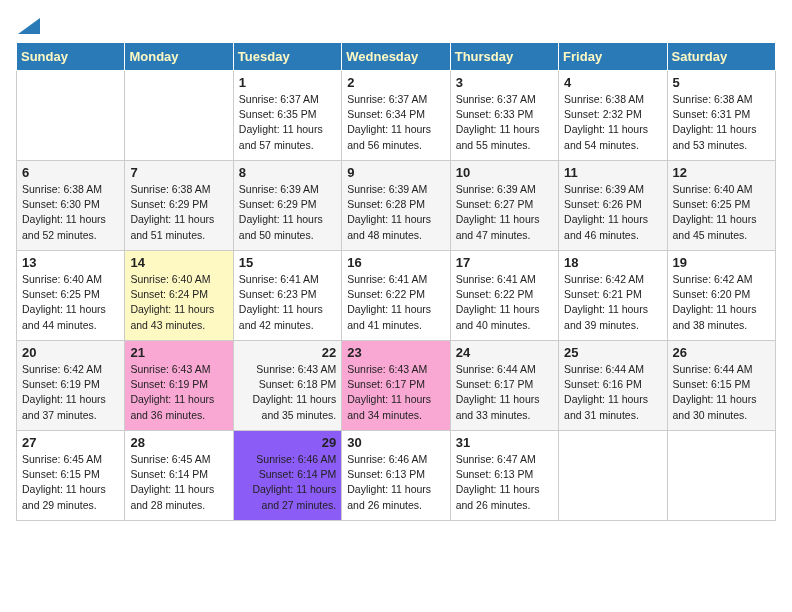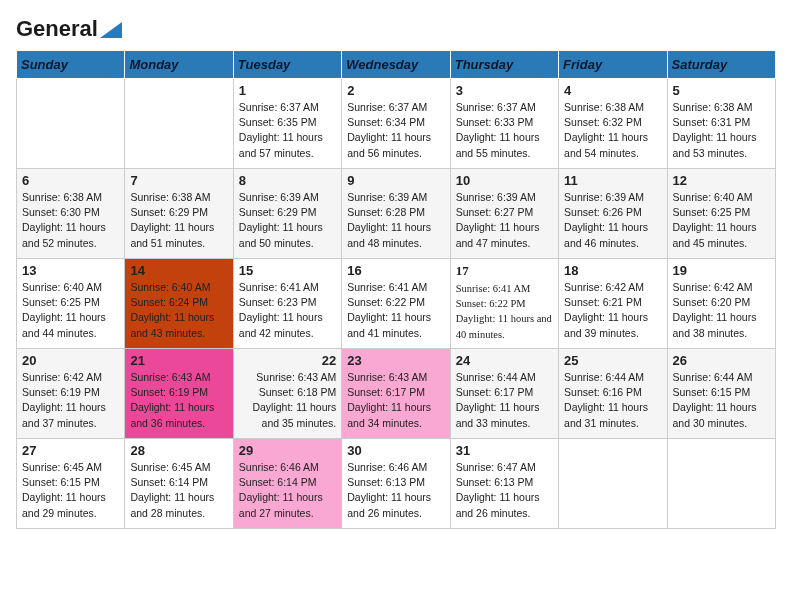--- a/index.html
+++ b/index.html
@@ -34,27 +34,26 @@
       font-size: 16px;
       color: #444;
     }
     table {
       width: 100%;
       border-collapse: collapse;
       table-layout: fixed;
     }
     thead tr th {
       background: #2a7ab8;
-      color: #0f172a;
+      color: #fef9c3;
       font-size: 13px;
       font-weight: bold;
       padding: 6px 4px;
       text-align: left;
       border: 1px solid #fff;
-      font-style: italic;
     }
     tbody tr td {
       border: 1px solid #ccc;
       vertical-align: top;
       padding: 4px 5px;
       height: 90px;
       font-size: 10.5px;
       color: #222;
       background: #fff;
     }
@@ -74,21 +73,20 @@
     .empty-cell {
       background: #fff !important;
     }
   </style>
 </head>
 <body>
 
 <div class="header">
   <div class="logo">
     <div style="display:flex;align-items:center;">
-      <span style="font-size:22px;font-weight:bold;color:#1a1a1a;">General</span>
       <svg width="22" height="16" viewBox="0 0 22 16" style="margin-left:2px;margin-top:2px;">
         <polygon points="0,16 22,0 22,16" fill="#2a7ab8"></polygon>
       </svg>
     </div>
     <span style="font-size:22px;font-weight:bold;color:#2a7ab8;margin-top:-4px;"></span>
   </div>
   <div class="title-block">
     <div class="month-title"></div>
     <div class="location"></div>
   </div>
@@ -131,21 +129,21 @@
           <div class="cell-text">
             <div>Sunrise: 6:37 AM</div>
             <div>Sunset: 6:33 PM</div>
             <div>Daylight: 11 hours and 55 minutes.</div>
           </div>
         </td>
         <td style="background: rgb(255, 255, 255);">
           <span class="day-num">4</span>
           <div class="cell-text">
             <div>Sunrise: 6:38 AM</div>
-            <div>Sunset: 6:32 PM</div>
+            <div>Sunset: 2:32 PM</div>
             <div>Daylight: 11 hours and 54 minutes.</div>
           </div>
         </td>
         <td style="background: rgb(255, 255, 255);">
           <span class="day-num">5</span>
           <div class="cell-text">
             <div>Sunrise: 6:38 AM</div>
             <div>Sunset: 6:31 PM</div>
             <div>Daylight: 11 hours and 53 minutes.</div>
           </div>
@@ -211,21 +209,21 @@
       </tr>
       <tr>
         <td style="background: rgb(255, 255, 255);">
           <span class="day-num">13</span>
           <div class="cell-text">
             <div>Sunrise: 6:40 AM</div>
             <div>Sunset: 6:25 PM</div>
             <div>Daylight: 11 hours and 44 minutes.</div>
           </div>
         </td>
-        <td style="background: #c2410c;">
+        <td style="background: #fef9c3;">
           <span class="day-num">14</span>
           <div class="cell-text">
             <div>Sunrise: 6:40 AM</div>
             <div>Sunset: 6:24 PM</div>
             <div>Daylight: 11 hours and 43 minutes.</div>
           </div>
         </td>
         <td style="background: rgb(255, 255, 255);">
           <span class="day-num">15</span>
           <div class="cell-text">
@@ -235,21 +233,21 @@
           </div>
         </td>
         <td style="background: rgb(255, 255, 255);">
           <span class="day-num">16</span>
           <div class="cell-text">
             <div>Sunrise: 6:41 AM</div>
             <div>Sunset: 6:22 PM</div>
             <div>Daylight: 11 hours and 41 minutes.</div>
           </div>
         </td>
-        <td style="background: rgb(255, 255, 255); font-family: Liberation Serif, serif;">
+        <td style="background: rgb(255, 255, 255);">
           <span class="day-num">17</span>
           <div class="cell-text">
             <div>Sunrise: 6:41 AM</div>
             <div>Sunset: 6:22 PM</div>
             <div>Daylight: 11 hours and 40 minutes.</div>
           </div>
         </td>
         <td style="background: rgb(255, 255, 255);">
           <span class="day-num">18</span>
           <div class="cell-text">
@@ -269,21 +267,21 @@
       </tr>
       <tr>
         <td style="background: rgb(245, 245, 245);">
           <span class="day-num">20</span>
           <div class="cell-text">
             <div>Sunrise: 6:42 AM</div>
             <div>Sunset: 6:19 PM</div>
             <div>Daylight: 11 hours and 37 minutes.</div>
           </div>
         </td>
-        <td style="background: #ec4899;">
+        <td style="background: #f9a8d4;">
           <span class="day-num">21</span>
           <div class="cell-text">
             <div>Sunrise: 6:43 AM</div>
             <div>Sunset: 6:19 PM</div>
             <div>Daylight: 11 hours and 36 minutes.</div>
           </div>
         </td>
         <td style="background: rgb(245, 245, 245); text-align: right;">
           <span class="day-num">22</span>
           <div class="cell-text">
@@ -335,21 +333,21 @@
           </div>
         </td>
         <td style="background: rgb(255, 255, 255);">
           <span class="day-num">28</span>
           <div class="cell-text">
             <div>Sunrise: 6:45 AM</div>
             <div>Sunset: 6:14 PM</div>
             <div>Daylight: 11 hours and 28 minutes.</div>
           </div>
         </td>
-        <td style="background: #f9a8d4;">
+        <td style="background: #8b5cf6; text-align: right;">
           <span class="day-num">29</span>
           <div class="cell-text">
             <div>Sunrise: 6:46 AM</div>
             <div>Sunset: 6:14 PM</div>
             <div>Daylight: 11 hours and 27 minutes.</div>
           </div>
         </td>
         <td style="background: rgb(255, 255, 255);">
           <span class="day-num">30</span>
           <div class="cell-text">

